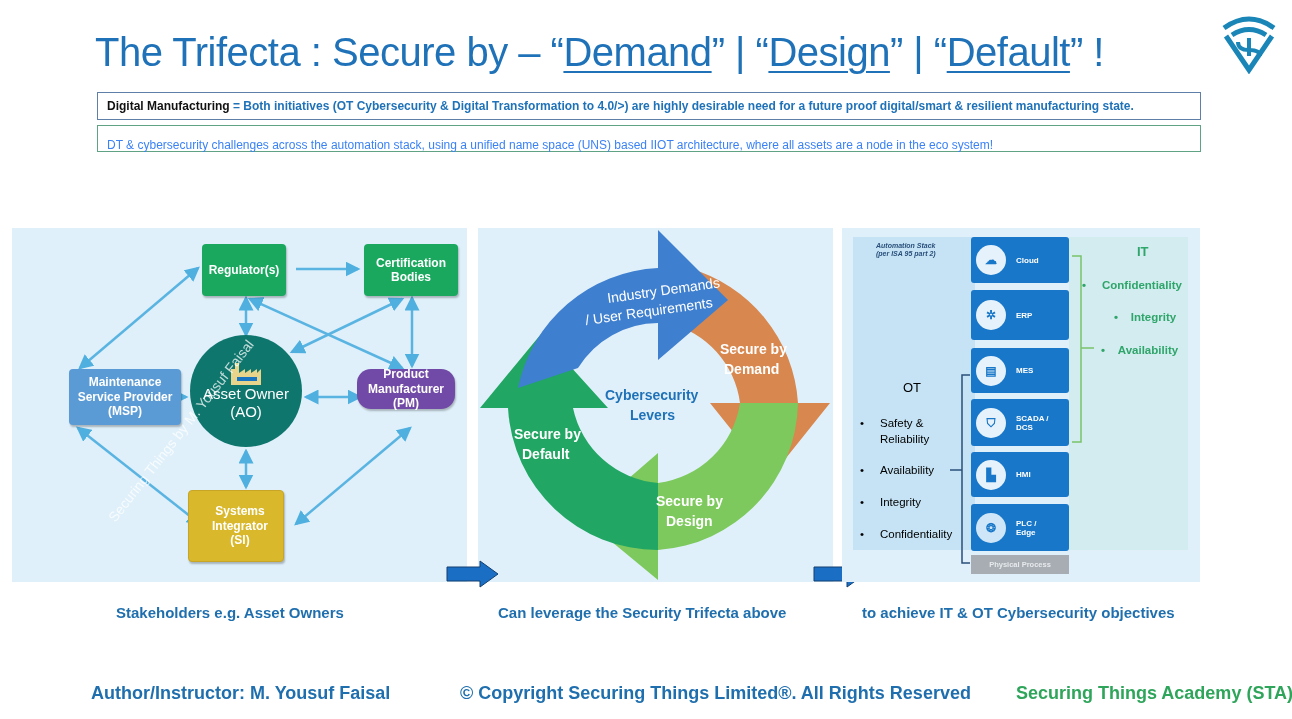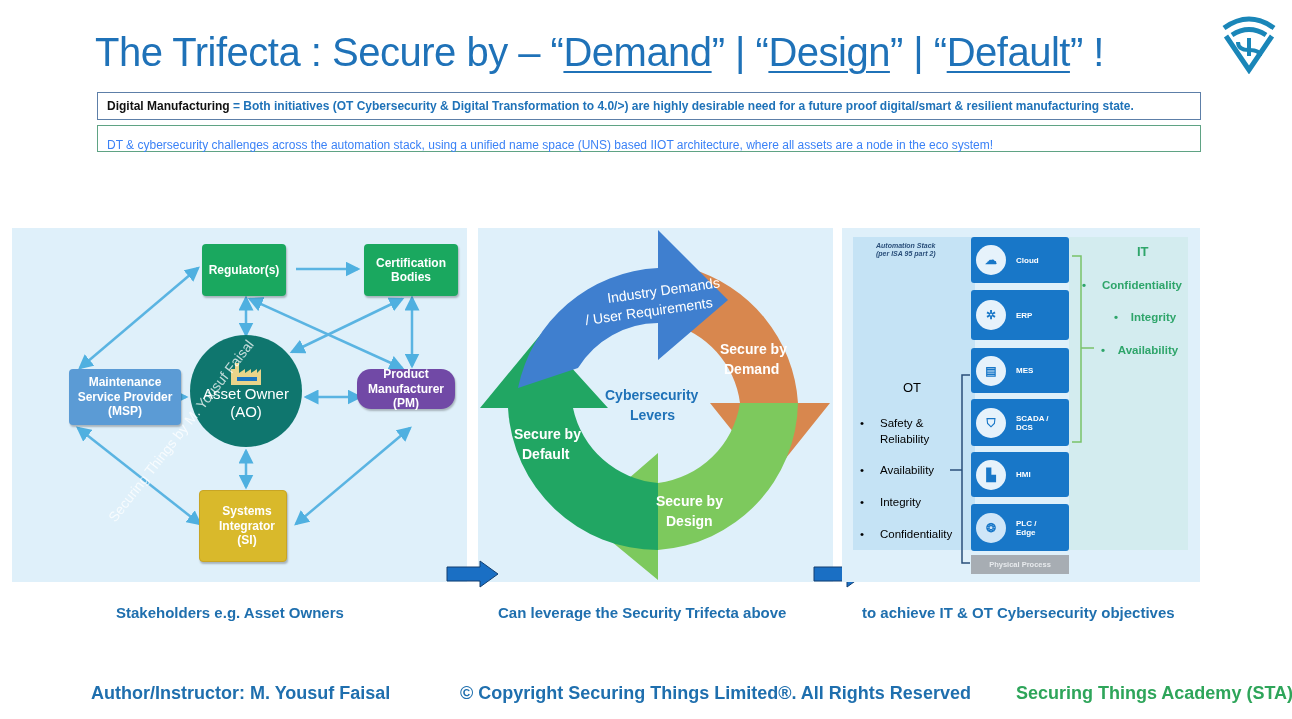--- a/index.html
+++ b/index.html
@@ -123,21 +123,21 @@
   <svg width="34" height="24" viewBox="0 0 34 24">
     <path d="M2 24 V8 H6 V2 H10 V12 L16 8 V12 L22 8 V12 L28 8 V12 L32 8 V24 Z" fill="#e8d48a"></path>
     <rect x="8" y="16" width="20" height="4" fill="#1875c4"></rect>
   </svg>
   <span>Asset Owner</span>
   <span>(AO)</span>
 </div>
 <div class="node pm" style="left:357px;top:369px;width:98px;height:40px;border-radius:14px;">
     <span style="width:90px">Product Manufacturer (PM)</span>
   </div>
-<div class="node si" style="left:199px;top:490px;width:88px;height:72px;padding-left:8px;">
+<div class="node si" style="left:188px;top:490px;width:96px;height:72px;padding-left:8px;">
     <span style="width:70px">Systems Integrator (SI)</span>
   </div>
 
 <div class="watermark" style="left:105px;top:515px;transform:rotate(-52deg);">Securing Things by M. Yousuf Faisal</div>
 
 <div class="panel p2"></div>
 <svg style="position:absolute;left:478px;top:228px;width:355px;height:354px;" viewBox="0 0 355 354">
 
   <path d="M210 40 A150 150 0 0 1 320 175 L352 175 L292 250 L232 175 L262 175 A95 95 0 0 0 190 95 Z" fill="#d8874e"></path>
 

